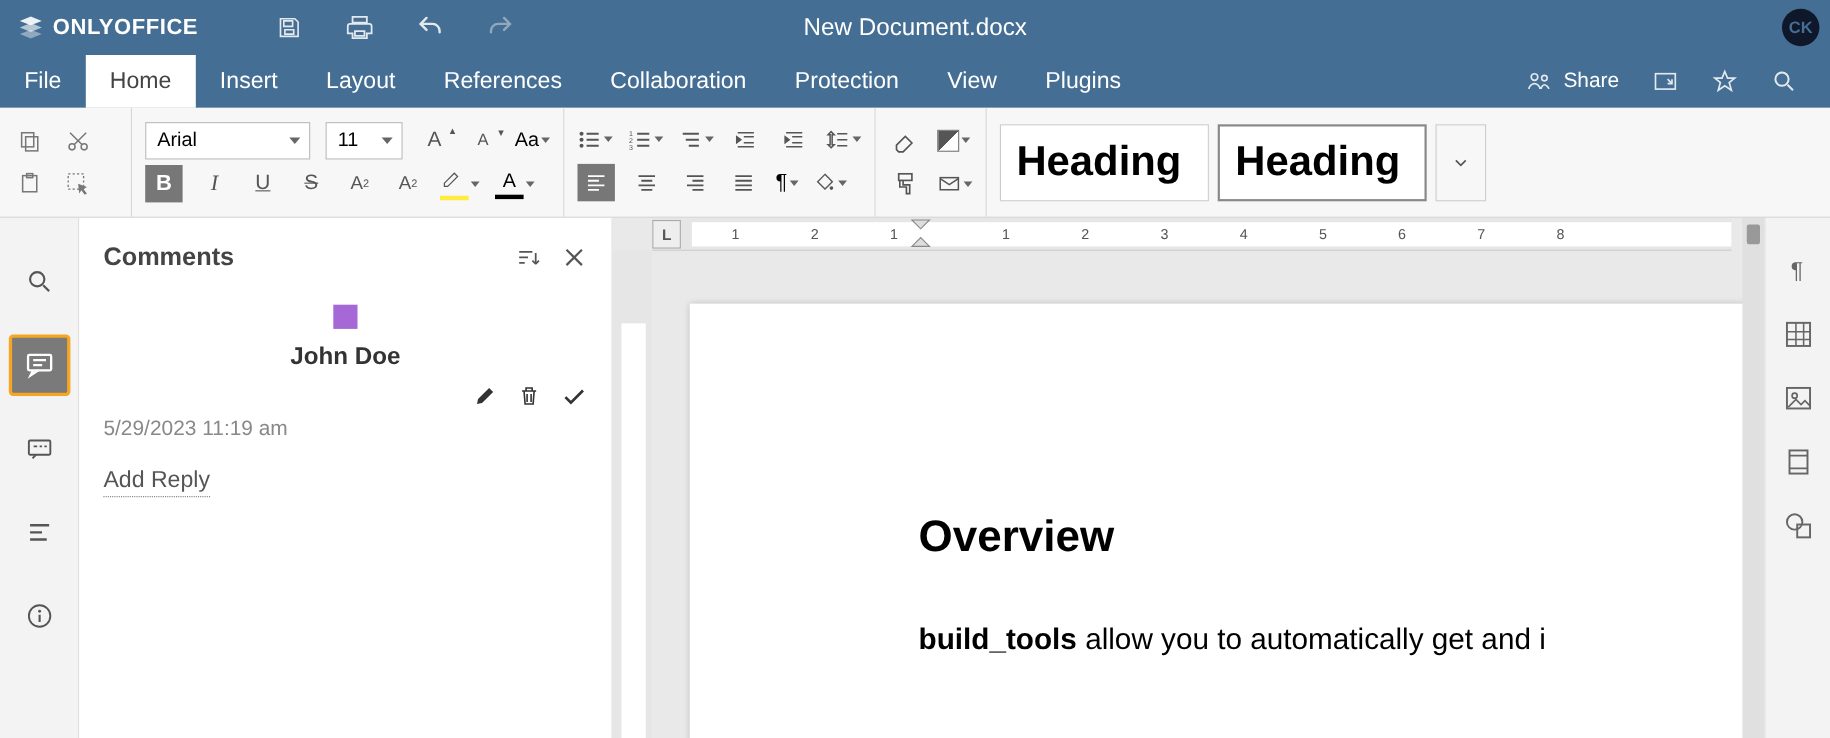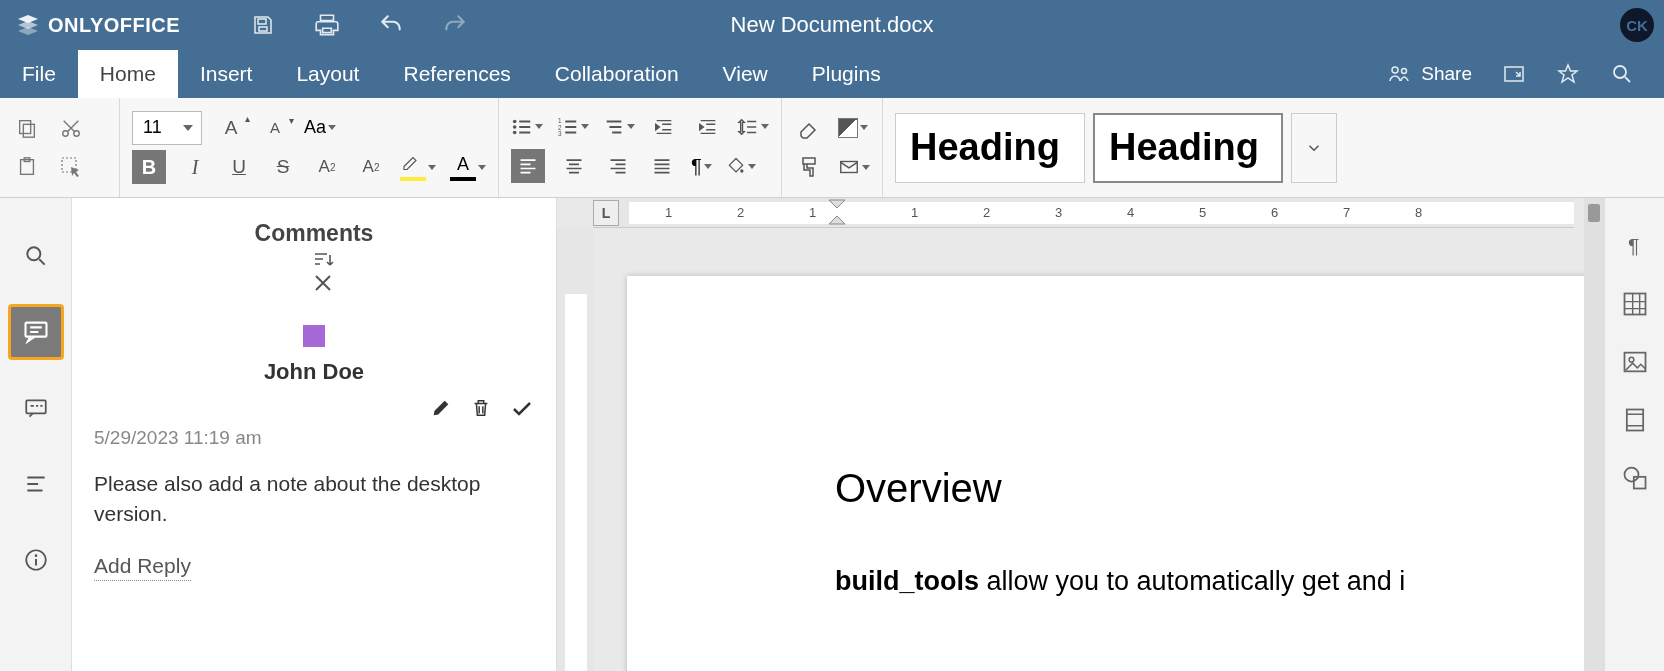--- a/index.html
+++ b/index.html
@@ -50,41 +50,41 @@
 
   
   .left-rail { width: 72px; background: #f3f3f3; border-right: 1px solid #ddd; display: flex; flex-direction: column; align-items: center; gap: 20px; padding-top: 30px; }
   .rail-btn { width: 56px; height: 56px; display: flex; align-items: center; justify-content: center; cursor: pointer; border-radius: 4px; }
   .rail-btn.active { background: #7a7a7a; border: 3px solid #f5a623; }
   .rail-btn svg { color: #555; }
   .rail-btn.active svg { color: #fff; }
 
   
   .comments-panel { width: 485px; background: #fff; border-right: 1px solid #ddd; display: flex; flex-direction: column; }
-  .comments-header { display: flex; align-items: center; padding: 22px 22px 16px; font-size: 23px; font-weight: bold; color: #444; flex-direction: column; }
+  .comments-header { display: flex; align-items: center; padding: 22px 22px 16px; font-size: 23px; font-weight: bold; color: #444; }
   .comments-header .ch-spacer { flex: 1; }
   .comments-header .ch-icon { width: 24px; height: 24px; margin-left: 18px; cursor: pointer; color: #555; }
   .comment-card { padding: 14px 22px; }
   .comment-head { display: flex; align-items: center; gap: 12px; flex-direction: column; }
   .comment-avatar { width: 22px; height: 22px; background: #a568d6; }
   .comment-author { font-size: 22px; font-weight: bold; color: #333; }
   .comment-actions { margin-left: auto; display: flex; gap: 18px; color: #444; }
   .comment-date { font-size: 19px; color: #888; margin-top: 6px; }
   .comment-body { font-size: 21px; color: #333; margin-top: 20px; line-height: 1.45; }
   .add-reply { font-size: 21px; color: #555; margin-top: 24px; border-bottom: 1px dotted #888; display: inline-block; cursor: pointer; padding-bottom: 2px; }
 
   
   .doc-area { flex: 1; background: #e9e9e9; position: relative; overflow: hidden; }
   .h-ruler { position: absolute; top: 0; left: 36px; right: 30px; height: 30px; background: #e6e6e6; border-bottom: 1px solid #ccc; display: flex; align-items: center; }
   .h-ruler .corner { width: 26px; height: 26px; border: 1px solid #aaa; background: #eee; display: flex; align-items: center; justify-content: center; font-size: 14px; font-weight: bold; color: #555; margin-right: 10px; }
   .h-ruler .ticks { flex: 1; height: 22px; position: relative; font-size: 13px; color: #555; background: #fff; }
   .v-ruler { position: absolute; top: 30px; left: 0; bottom: 0; width: 36px; background: #e6e6e6; }
   .v-ruler-inner { position: absolute; top: 66px; left: 8px; width: 22px; bottom: 0; background: #fff; }
   .doc-page { position: absolute; top: 78px; left: 70px; right: 10px; bottom: -300px; background: #fff; box-shadow: 0 0 6px rgba(0,0,0,0.2); padding: 190px 40px 40px 208px; }
-  .doc-page h1 { font-size: 40px; font-weight: 400; color: #000; margin-bottom: 52px; }
+  .doc-page h1 { font-size: 40px; font-weight: 700; color: #000; margin-bottom: 52px; }
   .doc-page p { font-size: 27px; color: #000; line-height: 1.4; }
   .doc-page p b { font-weight: 800; }
   .vscroll { position: absolute; right: 0; top: 0; bottom: 0; width: 20px; background: #e0e0e0; }
   .vscroll-thumb { position: absolute; top: 6px; left: 4px; right: 4px; height: 18px; background: #999; border-radius: 2px; }
 
   .ruler-marker { position: absolute; top: -4px; left: 198px; }
   .ruler-marker svg { display: block; }
 
   
   .right-rail { width: 60px; background: #f3f3f3; border-left: 1px solid #ddd; display: flex; flex-direction: column; align-items: center; gap: 30px; padding-top: 34px; }
@@ -129,20 +129,21 @@
   <div class="user-badge">CK</div>
 </div>
 
 <div class="menubar">
   <div class="menu-item">File</div>
   <div class="menu-item active">Home</div>
   <div class="menu-item">Insert</div>
   <div class="menu-item">Layout</div>
   <div class="menu-item">References</div>
   <div class="menu-item">Collaboration</div>
+  <div class="menu-item">Protection</div>
   <div class="menu-item">View</div>
   <div class="menu-item">Plugins</div>
   <div class="spacer"></div>
   <div class="right-icons">
     <div class="share-wrap">
       <svg class="ricon" viewBox="0 0 24 24">
           <circle cx="8" cy="8" r="3" fill="none" stroke="#fff" stroke-width="1.5"></circle>
           <circle cx="17" cy="9" r="2.5" fill="none" stroke="#fff" stroke-width="1.5"></circle>
           <path d="M3 19c0-3 3-5 5-5s5 2 5 5M14 19c0-2 2-4 3-4s4 2 4 4" fill="none" stroke="#fff" stroke-width="1.5"></path>
         </svg>
@@ -190,20 +191,21 @@
           <svg width="24" height="24" viewBox="0 0 24 24">
             <rect x="3" y="3" width="14" height="14" fill="none" stroke="#777" stroke-width="1.2" stroke-dasharray="2 2"></rect>
             <path d="M12 12l8 3-3 2 3 4-2 1-3-4-2 3-1-9z" fill="#777"></path>
           </svg>
         </div>
     </div>
   </div>
 
   <div class="ribbon-group">
     <div class="ribbon-row">
+      <div class="font-select name">Arial</div>
       <div class="font-select size">11</div>
       <div class="r-btn" style="font-size:19px;position:relative">A<span style="font-size:10px;position:absolute;top:0;right:-4px">▴</span></div>
       <div class="r-btn" style="font-size:15px;position:relative">A<span style="font-size:10px;position:absolute;top:2px;right:-4px">▾</span></div>
       <div class="r-dd">
           <span style="font-size:18px">Aa</span>
           <span class="caret"></span>
         </div>
     </div>
     <div class="ribbon-row">
       <div class="r-btn boxed" style="font-weight:bold;font-size:20px">B</div>
@@ -402,21 +404,20 @@
             </svg>
           <svg width="22" height="22" viewBox="0 0 24 24">
               <path d="M5 7h14M9 7V4h6v3M7 7l1 13h8l1-13M10 10v8M14 10v8" stroke="#333" stroke-width="1.6" fill="none"></path>
             </svg>
           <svg width="24" height="24" viewBox="0 0 24 24">
               <path d="M4 12l5 5L20 6" stroke="#333" stroke-width="2.5" fill="none"></path>
             </svg>
         </div>
       </div>
       <div class="comment-date">5/29/2023 11:19 am</div>
-      <div class="comment-body">Please also add a note about the desktop version.</div>
       <span class="add-reply">Add Reply</span>
     </div>
   </div>
 
   <div class="doc-area">
     <div class="h-ruler">
       <div class="corner">L</div>
       <div class="ticks">
         <span class="tick-label" style="left:36px">1</span>
         <span class="tick-label" style="left:108px">2</span>

